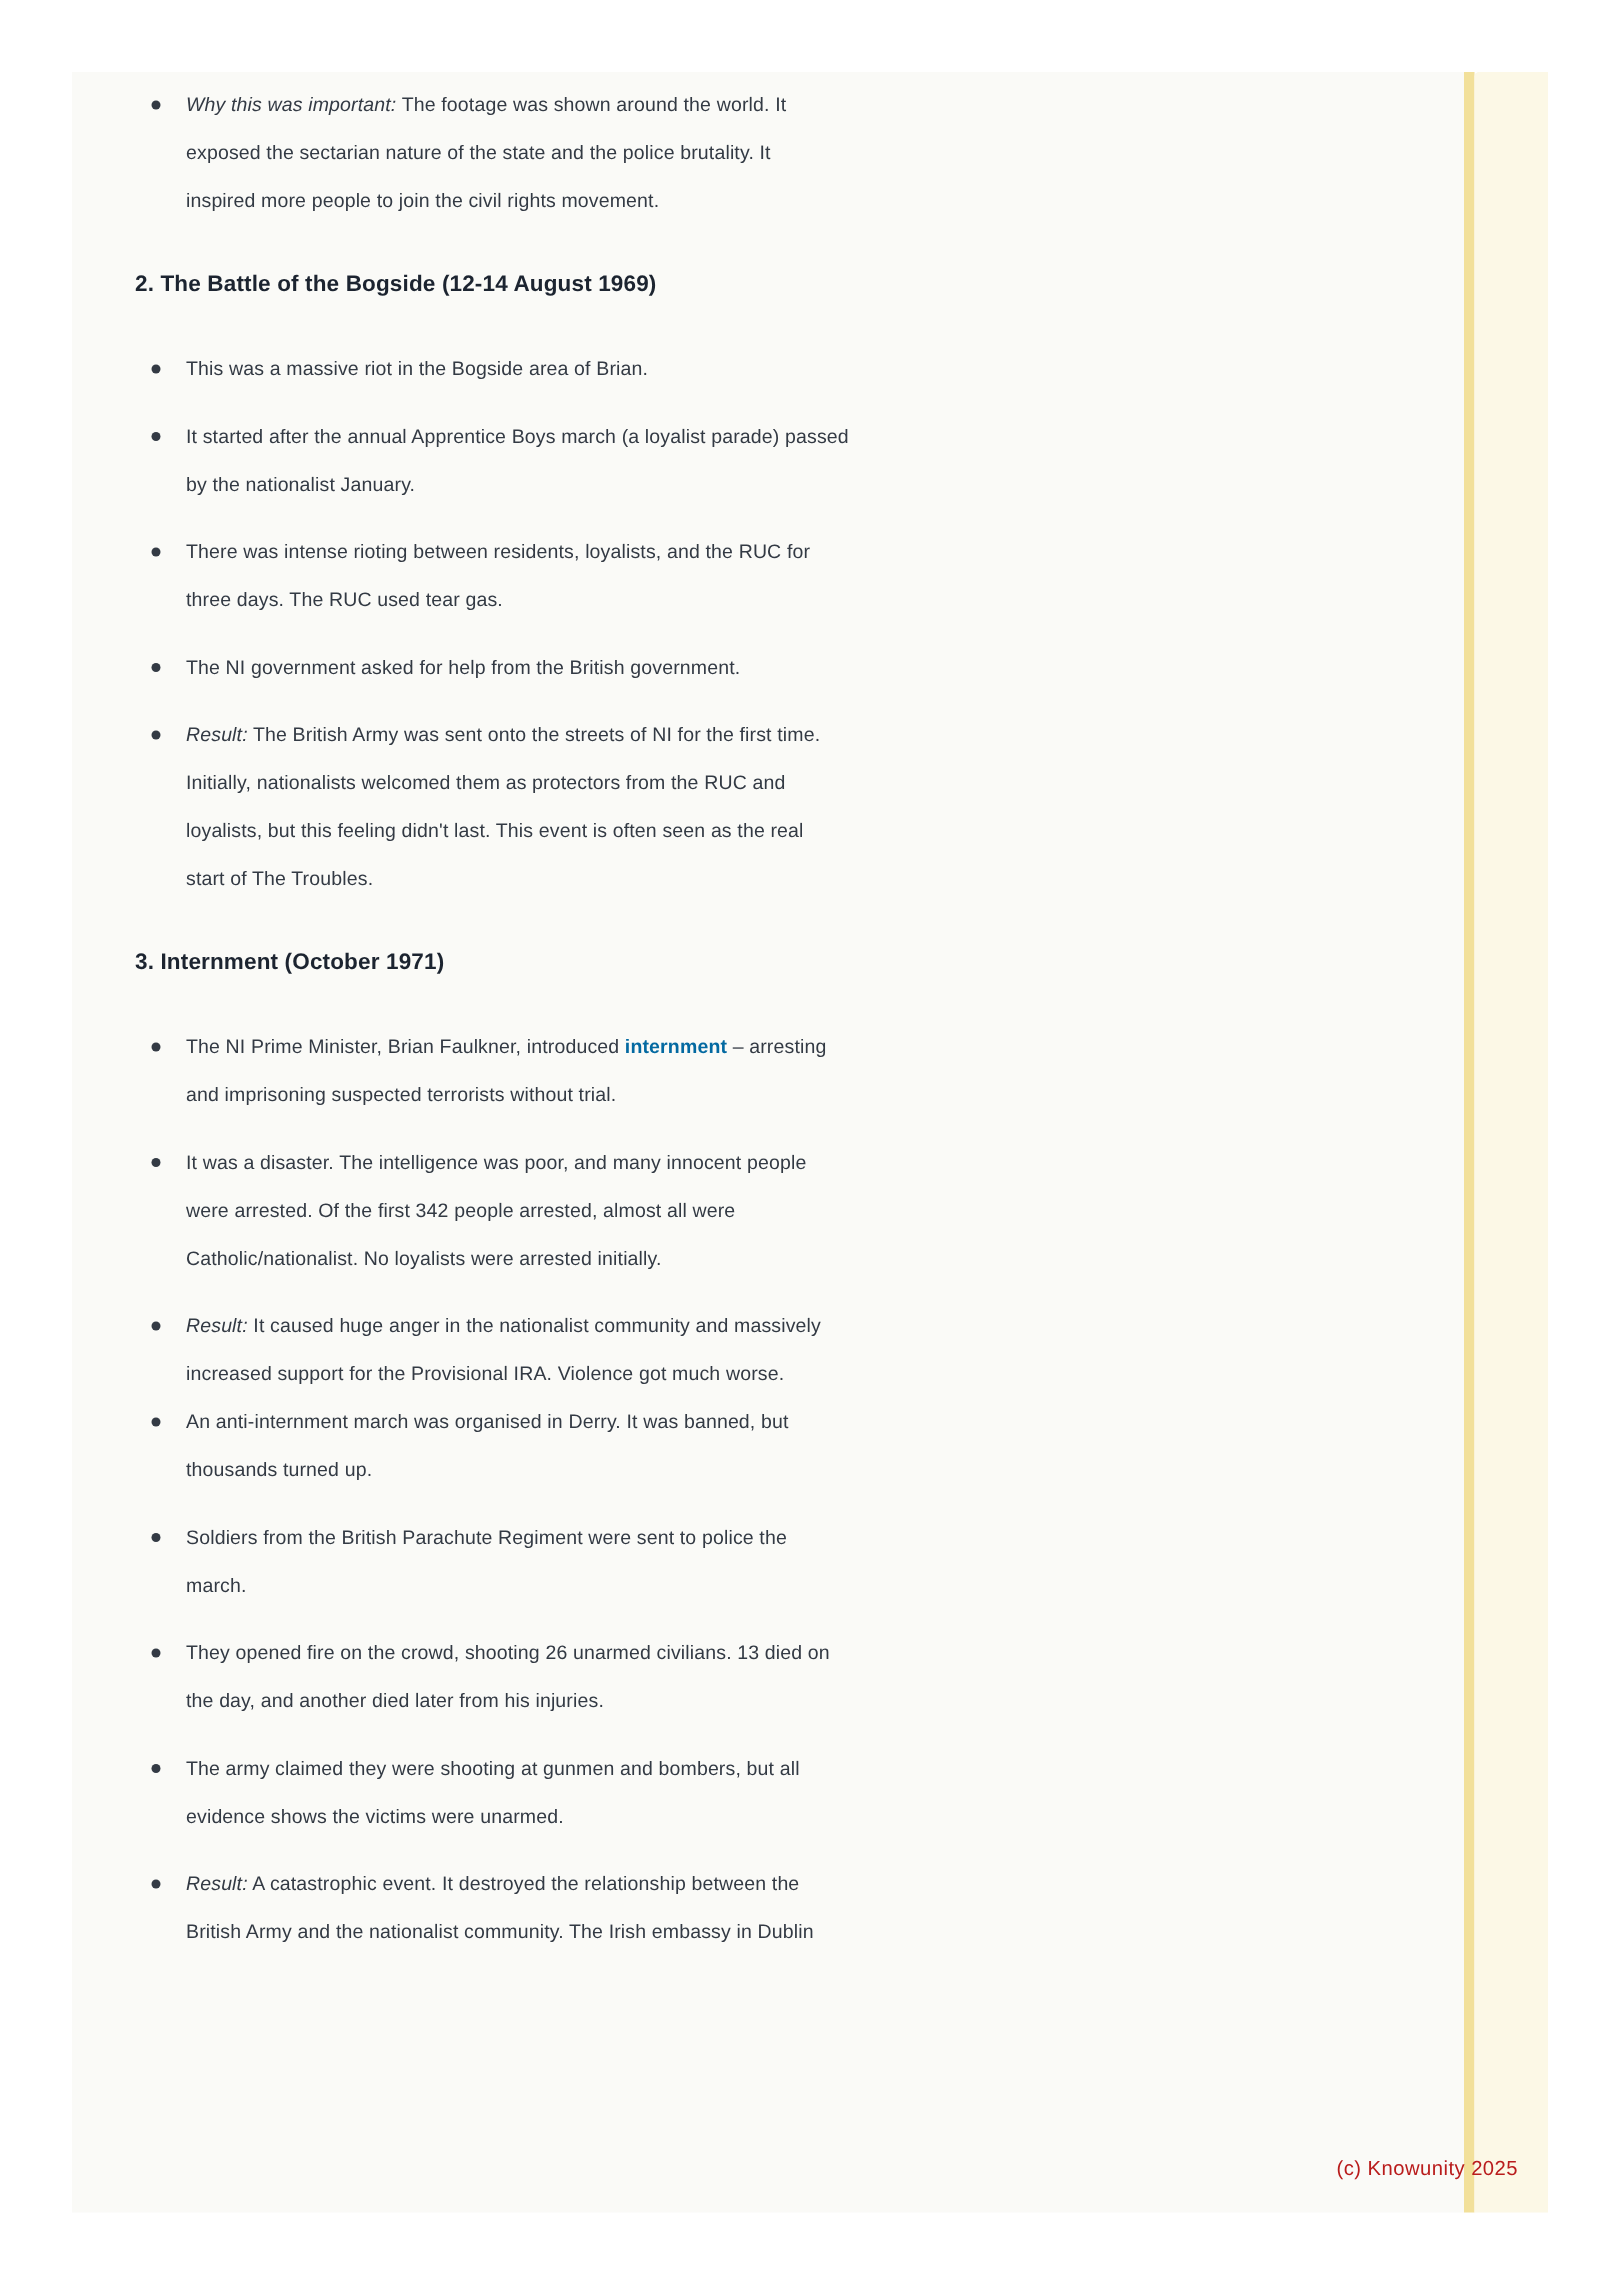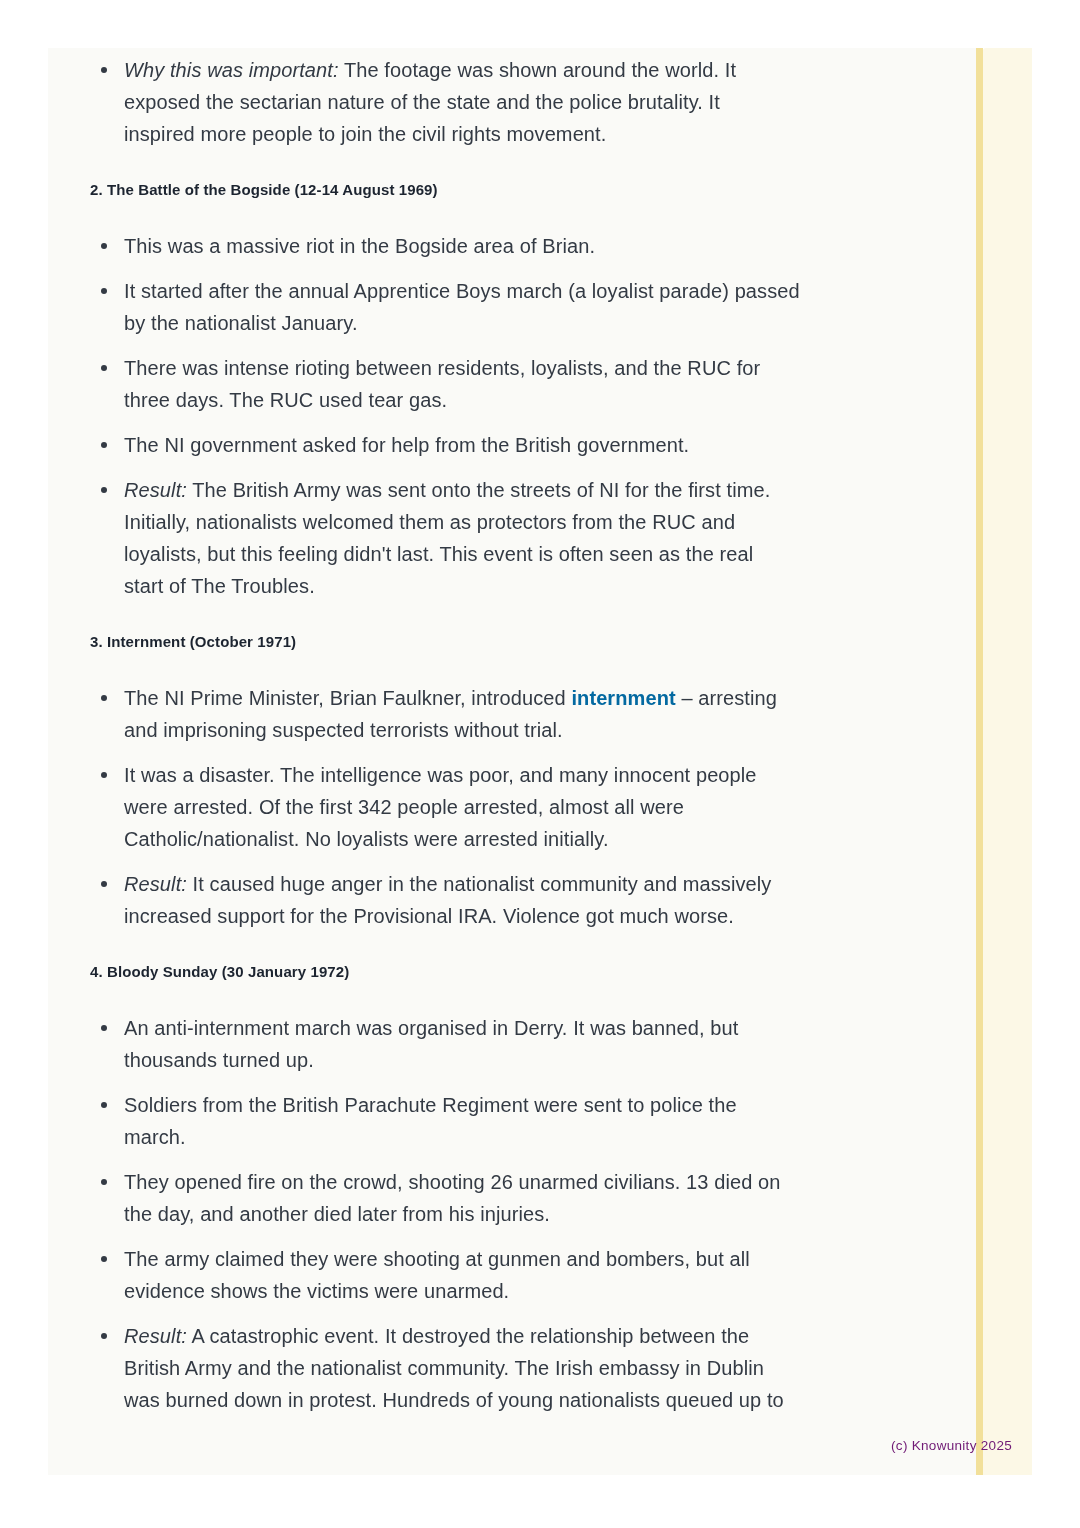--- a/index.html
+++ b/index.html
@@ -59,21 +59,21 @@
     letter-spacing: 0.1px;
     margin: 26px 0;
   }
   ul.bullet-list {
     list-style: none;
     margin: 0;
   }
   ul.bullet-list li {
     position: relative;
     padding-left: 34px;
-    font-size: 20px;
+    font-size: 13px;
     line-height: 32px;
     letter-spacing: 0.1px;
     color: #333a44;
     margin-bottom: 13px;
   }
   ul.bullet-list li:last-child { margin-bottom: 0; }
   ul.bullet-list li::before {
     content: "";
     position: absolute;
     left: 11px;
@@ -102,26 +102,25 @@
           <li><span class="seg-n">There was intense rioting between residents, loyalists, and the RUC for</span><br><span class="seg-n">three days. The RUC used tear gas.</span></li>
           <li><span class="seg-n">The NI government asked for help from the British government.</span></li>
           <li><span class="seg-i">Result:</span><span class="seg-n"> The British Army was sent onto the streets of NI for the first time.</span><br><span class="seg-n">Initially, nationalists welcomed them as protectors from the RUC and</span><br><span class="seg-n">loyalists, but this feeling didn't last. This event is often seen as the real</span><br><span class="seg-n">start of The Troubles.</span></li>
         </ul>
         <h2 class="section-heading">3. Internment (October 1971)</h2>
         <ul class="bullet-list">
           <li><span class="seg-n">The NI Prime Minister, Brian Faulkner, introduced </span><span class="seg-b">internment</span><span class="seg-n"> – arresting</span><br><span class="seg-n">and imprisoning suspected terrorists without trial.</span></li>
           <li><span class="seg-n">It was a disaster. The intelligence was poor, and many innocent people</span><br><span class="seg-n">were arrested. Of the first 342 people arrested, almost all were</span><br><span class="seg-n">Catholic/nationalist. No loyalists were arrested initially.</span></li>
           <li><span class="seg-i">Result:</span><span class="seg-n"> It caused huge anger in the nationalist community and massively</span><br><span class="seg-n">increased support for the Provisional IRA. Violence got much worse.</span></li>
         </ul>
-        <h2 class="section-heading">4. Bloody Sunday (30 January 1972)</h2>
         <ul class="bullet-list">
           <li><span class="seg-n">An anti-internment march was organised in Derry. It was banned, but</span><br><span class="seg-n">thousands turned up.</span></li>
           <li><span class="seg-n">Soldiers from the British Parachute Regiment were sent to police the</span><br><span class="seg-n">march.</span></li>
           <li><span class="seg-n">They opened fire on the crowd, shooting 26 unarmed civilians. 13 died on</span><br><span class="seg-n">the day, and another died later from his injuries.</span></li>
           <li><span class="seg-n">The army claimed they were shooting at gunmen and bombers, but all</span><br><span class="seg-n">evidence shows the victims were unarmed.</span></li>
-          <li><span class="seg-i">Result:</span><span class="seg-n"> A catastrophic event. It destroyed the relationship between the</span><br><span class="seg-n">British Army and the nationalist community. The Irish embassy in Dublin</span><br><span class="seg-n">was burned down in protest. Hundreds of young nationalists queued up to</span></li>
+          <li><span class="seg-i">Result:</span><span class="seg-n"> A catastrophic event. It destroyed the relationship between the</span><br><span class="seg-n">British Army and the nationalist community. The Irish embassy in Dublin</span><br></li>
         </ul>
       </div>
   </div>
   <div class="edge-stripe" style="background: rgb(242, 224, 154);"></div>
   <div class="edge-band" style="background: rgb(252, 248, 230);"></div>
-  <div class="watermark" style="color: #701a75;">(c) Knowunity 2025</div>
+  <div class="watermark" style="color: #b91c1c;">(c) Knowunity 2025</div>
 </div>
 
 </body></html>

